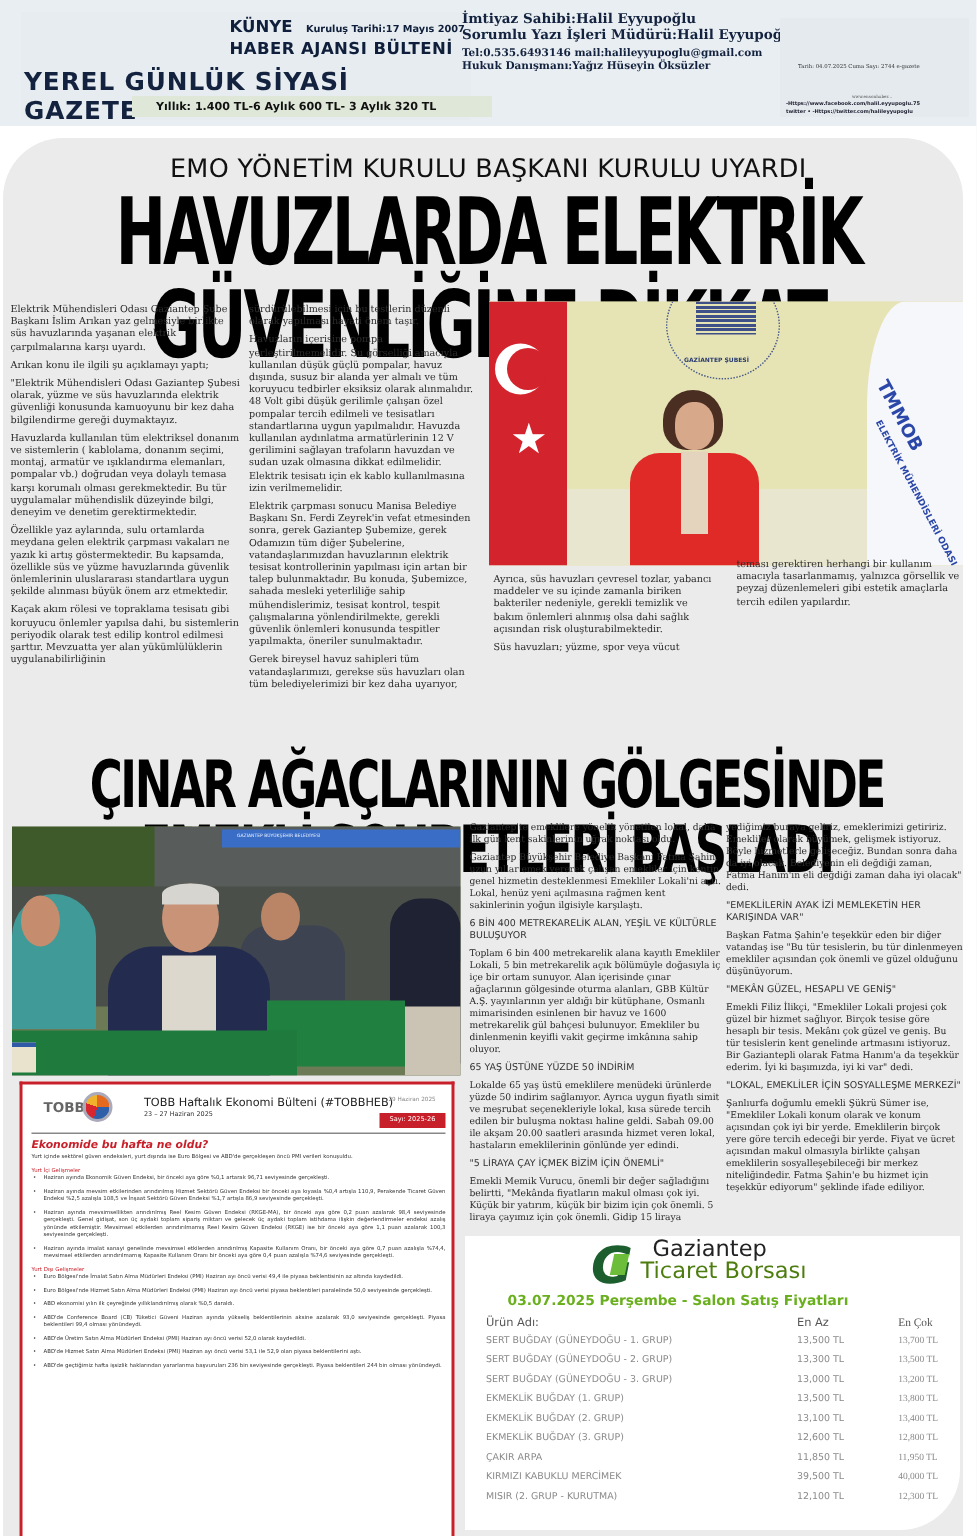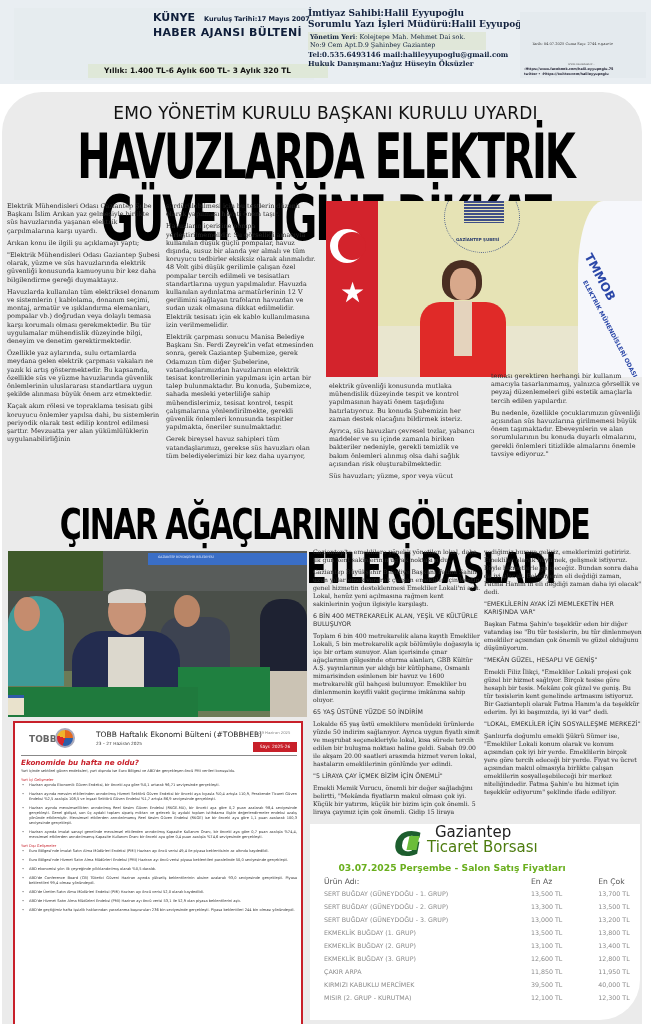--- a/index.html
+++ b/index.html
@@ -119,40 +119,37 @@
   .borsa .b-name1 { position: absolute; left: 125px; top: 0px; font-family: "DejaVu Sans", sans-serif; font-size: 15px; color: #222; line-height: 16px; }
   .borsa .b-name2 { position: absolute; left: 117px; top: 15px; font-family: "DejaVu Sans", sans-serif; font-size: 15px; color: #4d7c0f; line-height: 16px; }
   .borsa .b-sub { position: absolute; left: 0; width: 284px; top: 38px; text-align: center; font-family: "DejaVu Sans", sans-serif; font-weight: bold;
                   font-size: 9.2px; color: #6aaf1e; }
   .borsa table { position: absolute; left: 12px; top: 51px; width: 322px; border-collapse: collapse; font-family: "DejaVu Sans", sans-serif; }
   .borsa th { font-weight: normal; font-size: 7.6px; color: #555; text-align: left; height: 12px; }
   .borsa td { font-size: 6.3px; color: #8a8a8a; height: 13px; white-space: nowrap; }
   .borsa td.num, .borsa th.num { text-align: left; }
   .borsa .c1 { width: 222px; padding-left: 2px; }
   .borsa .c2 { width: 73px; }
-  .borsa .c3 { width: 48px; }
+  .borsa .c3 { width: 48px; font-family: Liberation Serif, serif; }
 </style>
 </head>
 <body>
 
 <header class="masthead">
   <div class="mh-left">
     <div class="kunye">KÜNYE</div>
     <div class="kurulus">Kuruluş Tarihi:17 Mayıs 2007</div>
     <div class="bulteni">HABER AJANSI BÜLTENİ</div>
+    <div class="yerel">YEREL GÜNLÜK SİYASİ GAZETE</div>
     <div class="abone">Yıllık: 1.400 TL-6 Aylık 600 TL- 3 Aylık 320 TL</div>
   </div>
 
   <div class="mh-mid">
     <div class="l1">İmtiyaz Sahibi:Halil Eyyupoğlu</div>
     <div class="l2">Sorumlu Yazı İşleri Müdürü:Halil Eyyupoğlu</div>
-    <div class="addr">
-      <div><b>Yönetim Yeri</b><span>: Kolejtepe Mah. Mehmet Dai sok.</span></div>
-      <div>No:9  Cem Apt.D.9 Şahinbey Gaziantep</div>
-    </div>
     <div class="tel">Tel:0.535.6493146 mail:halileyyupoglu@gmail.com</div>
     <div class="hukuk">Hukuk Danışmanı:Yağız Hüseyin Öksüzler</div>
   </div>
 
   <div class="mh-right">
     <div class="tarih">Tarih: 04.07.2025 Cuma Sayı: 2744 e-gazete</div>
     <div class="www">www.ensonhaber...</div>
     <div class="fb">-Https://www.facebook.com/halil.eyyupoglu.75</div>
     <div class="tw">twitter • -Https://twitter.com/halileyyupoglu</div>
   </div>
@@ -192,28 +189,26 @@
   <div class="person-jacket"></div>
   <div class="person-top"></div>
   <div class="person-hair"></div>
   <div class="person-face"></div>
   <div class="flag-tmmob"></div>
   <div class="tmmob-text">TMMOB</div>
   <div class="tmmob-sub">ELEKTRİK MÜHENDİSLERİ ODASI</div>
 </div>
 
 <div class="col" style="left:329px; top:382px; width:150px;">
-  <p>elektrik güvenliği konusunda mutlaka mühendislik düzeyinde tespit ve kontrol yapılmasının hayati önem taşıdığını hatırlatıyoruz. Bu konuda Şubemizin her zaman destek olacağını bildirmek isteriz.</p>
   <p>Ayrıca, süs havuzları çevresel tozlar, yabancı maddeler ve su içinde zamanla biriken bakteriler nedeniyle, gerekli temizlik ve bakım önlemleri alınmış olsa dahi sağlık açısından risk oluşturabilmektedir.</p>
   <p>Süs havuzları; yüzme, spor veya vücut</p>
 </div>
 
 <div class="col" style="left:491px; top:372px; width:150px;">
   <p>teması gerektiren herhangi bir kullanım amacıyla tasarlanmamış, yalnızca görsellik ve peyzaj düzenlemeleri gibi estetik amaçlarla tercih edilen yapılardır.</p>
-  <p>Bu nedenle, özellikle çocuklarımızın güvenliği açısından süs havuzlarına girilmemesi büyük önem taşımaktadır. Ebeveynlerin ve alan sorumlularının bu konuda duyarlı olmalarını, gerekli önlemleri titizlikle almalarını önemle tavsiye ediyoruz."</p>
 </div>
 
 <h2 class="headline2">ÇINAR AĞAÇLARININ GÖLGESİNDE EMEKLİ SOHBETLERİ BAŞLADI</h2>
 
 <div class="photo2">
   <div class="bg-tree"></div>
   <div class="bg-wall"></div>
   <div class="tent"></div>
   <div class="tent-text">GAZİANTEP BÜYÜKŞEHİR BELEDİYESİ</div>
   <div class="crowd"></div>

